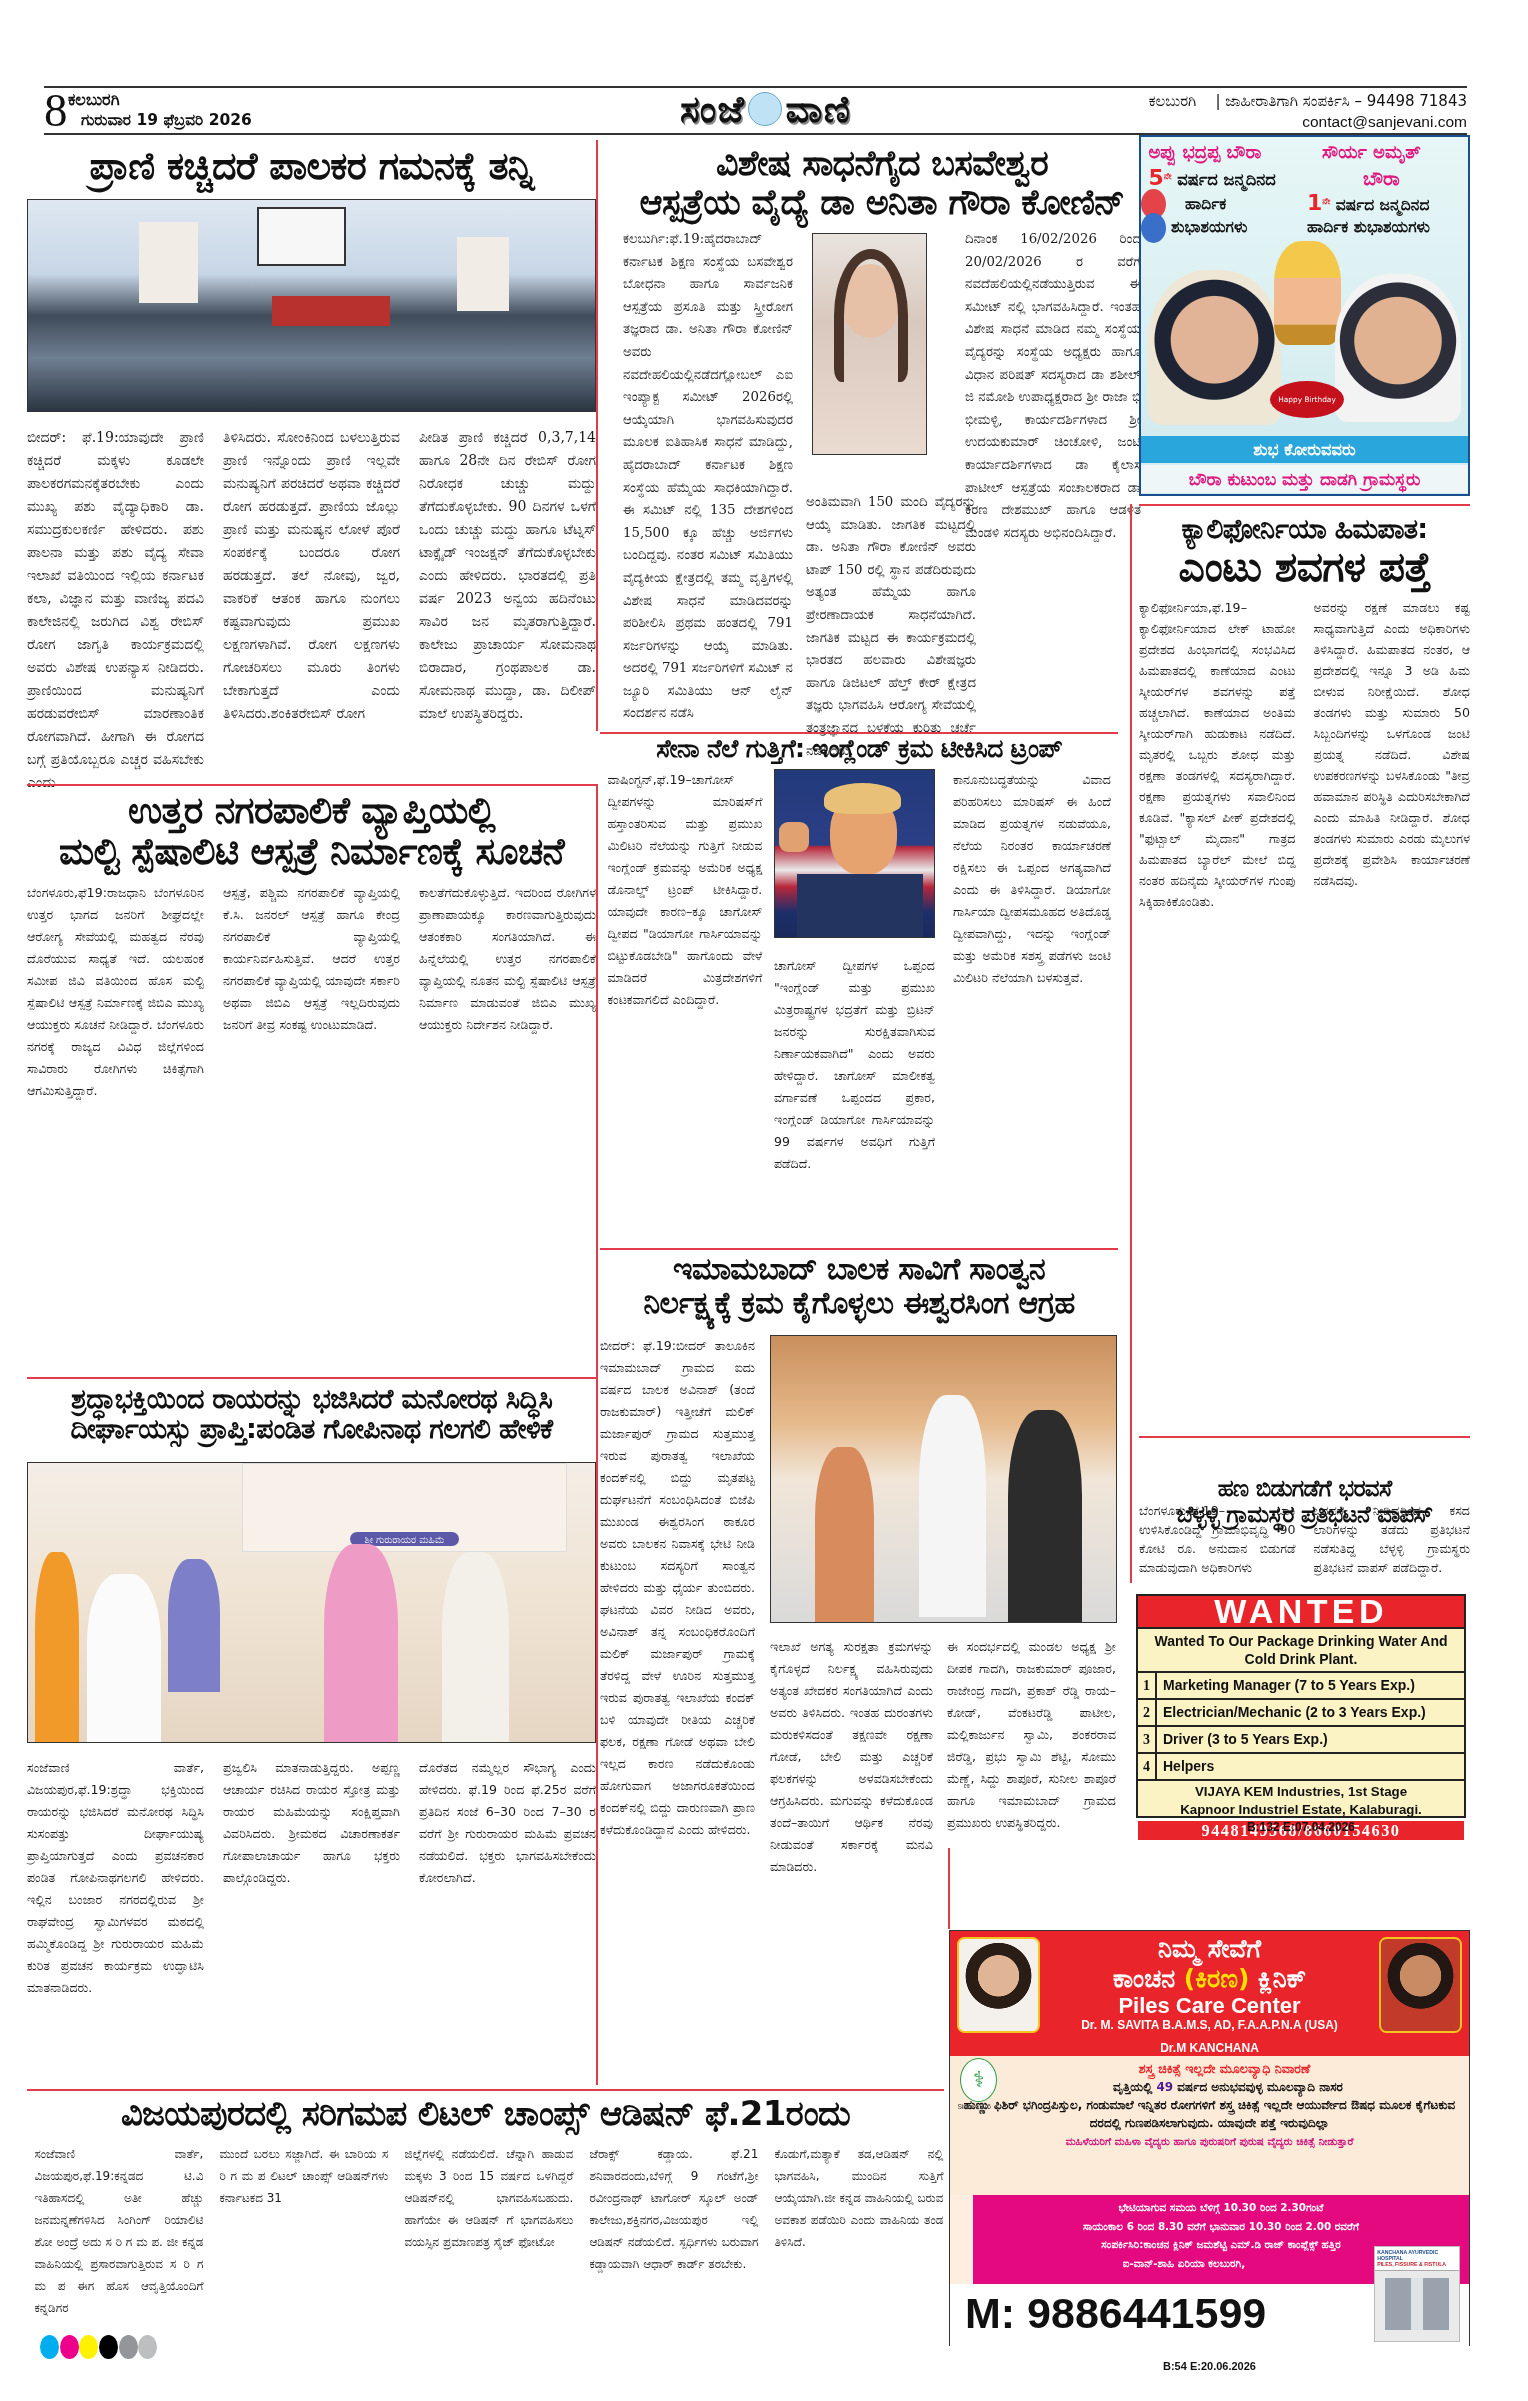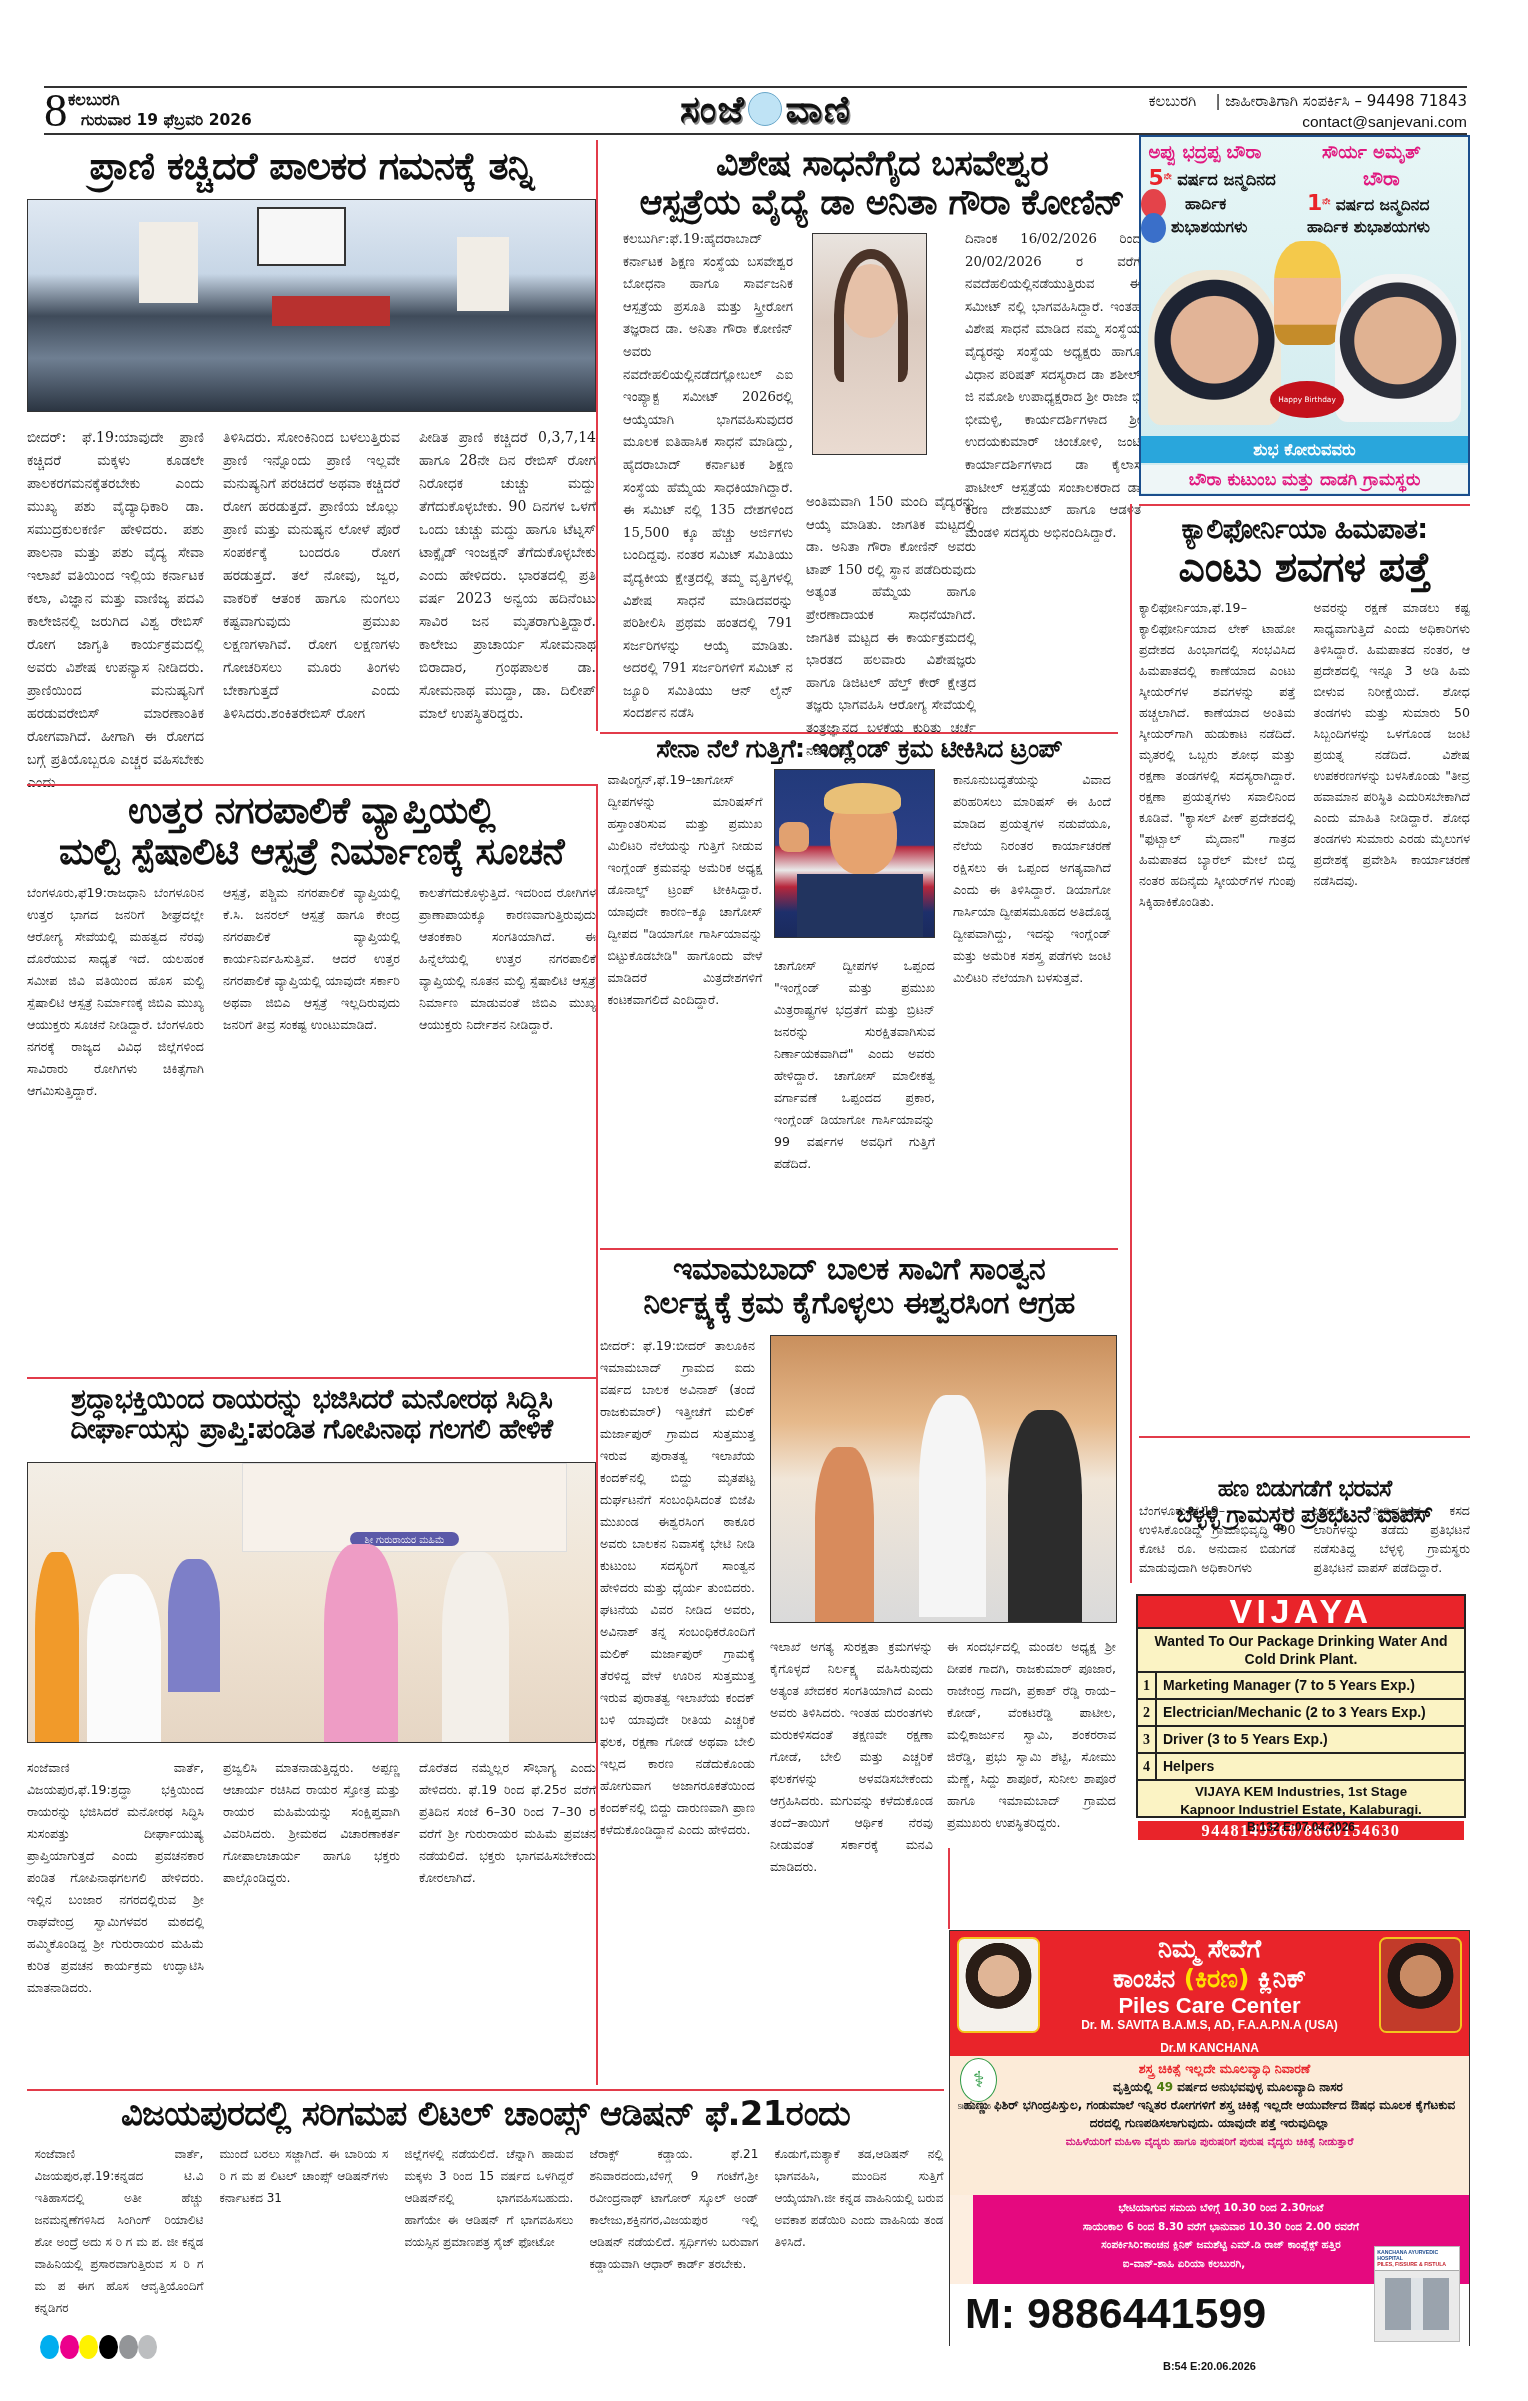--- a/index.html
+++ b/index.html
@@ -187,21 +187,21 @@
 <div class="abs" style="left:1139px;top:1440px;width:331px;height:140px;">
   <div class="head-bold" style="font-size:23px;margin-top:36px;">ಹಣ ಬಿಡುಗಡೆಗೆ ಭರವಸೆ</div>
   <div class="head-bold" style="font-size:23px;">ಬೆಳ್ಳಳ್ಳಿ ಗ್ರಾಮಸ್ಥರ ಪ್ರತಿಭಟನೆ ವಾಪಸ್</div>
   <div class="cols body-text" style="left:0;top:61px;width:331px;gap:18px;font-family:'DejaVu Sans',sans-serif;font-size:12.6px;line-height:19px;">
     <div>ಬೆಂಗಳೂರು,ಫೆ.19– ಬಾಕಿ ಉಳಿಸಿಕೊಂಡಿದ್ದ ಗ್ರಾಮಾಭಿವೃದ್ಧಿ 90 ಕೋಟಿ ರೂ. ಅನುದಾನ ಬಿಡುಗಡೆ ಮಾಡುವುದಾಗಿ ಅಧಿಕಾರಿಗಳು</div>
     <div>ಭರವಸೆ ನೀಡಿದ್ದರಿಂದ ಕಸದ ಲಾರಿಗಳನ್ನು ತಡೆದು ಪ್ರತಿಭಟನೆ ನಡೆಸುತಿದ್ದ ಬೆಳ್ಳಳ್ಳಿ ಗ್ರಾಮಸ್ಥರು ಪ್ರತಿಭಟನೆ ವಾಪಸ್ ಪಡೆದಿದ್ದಾರೆ.</div>
   </div>
 </div>
 
 <div class="abs ad-wanted" style="left:1136px;top:1594px;width:330px;height:224px;">
-  <div class="wanted-title" style="font-size:34px;line-height:31px;height:31px;">VIJAYA</div>
+  <div class="wanted-title" style="font-size:34px;line-height:31px;height:31px;">WANTED</div>
   <div style="font-family:'Liberation Sans',sans-serif;font-weight:700;font-size:14px;text-align:center;line-height:18px;padding:3px 7.4px;border-top:2.2px solid #222;">Wanted To Our Package Drinking Water And Cold Drink Plant.</div>
   <div class="wrow" style="font-size:14px;line-height:25px;">
     <div class="n">1</div>
     <div class="t">Marketing Manager (7 to 5 Years Exp.)</div>
   </div>
   <div class="wrow" style="font-size:14px;line-height:25px;">
     <div class="n">2</div>
     <div class="t">Electrician/Mechanic (2 to 3 Years Exp.)</div>
   </div>
   <div class="wrow" style="font-size:14px;line-height:25px;">
@@ -245,21 +245,21 @@
     <div style="font-family:'Liberation Sans',sans-serif;font-weight:700;font-size:22px;line-height:24px;">Piles Care Center</div>
     <div style="font-family:'Liberation Sans',sans-serif;font-weight:700;font-size:12px;line-height:15px;">Dr. M. SAVITA B.A.M.S, AD, F.A.A.P.N.A (USA)</div>
   </div>
   <div style="background:#e9242a;color:#fff;text-align:center;font-family:'Liberation Sans',sans-serif;font-weight:700;font-size:12px;line-height:16.3px;">Dr.M KANCHANA</div>
   <div class="clinic-mid" style="position:relative;height:139px;padding:3px 6px;">
     <div class="abs" style="left:10.4px;top:1.5px;width:37px;height:44px;border-radius:50%;border:1.5px solid #2f9b46;background:#fff;text-align:center;color:#2f9b46;font-size:22px;line-height:41px;">⚕</div>
     <div class="abs" style="left:7.4px;top:47px;font-family:'Liberation Sans',sans-serif;font-size:6.7px;color:#333;">Since 1976</div>
     <div style="color:#e9242a;font-weight:900;font-size:12.6px;text-align:center;line-height:19px;padding-left:30px;">ಶಸ್ತ್ರ ಚಿಕಿತ್ಸೆ ಇಲ್ಲದೇ ಮೂಲವ್ಯಾಧಿ ನಿವಾರಣೆ</div>
     <div style="font-weight:700;font-size:12px;text-align:center;line-height:18px;padding-left:37px;">
       <span>ವೃತ್ತಿಯಲ್ಲಿ</span>
-      <span style="color:#4d7c0f;">49</span>
+      <span style="color:#4c1d95;">49</span>
       <span>ವರ್ಷದ ಅನುಭವವುಳ್ಳ ಮೂಲವ್ಯಾದಿ ನಾಸರ</span>
     </div>
     <div style="font-weight:700;font-size:12px;text-align:center;line-height:18px;">ಹುಣ್ಣು ಫಿಶಿರ್ ಭಗಿಂದ್ರಪಿಸ್ತುಲ, ಗಂಡುಮಾಲೆ ಇನ್ನಿತರ ರೋಗಗಳಿಗೆ ಶಸ್ತ್ರ ಚಿಕಿತ್ಸೆ ಇಲ್ಲದೇ ಆಯುರ್ವೇದ ಔಷಧ ಮೂಲಕ ಕೈಗೆಟಕುವ ದರದಲ್ಲಿ ಗುಣಪಡಿಸಲಾಗುವುದು. ಯಾವುದೇ ಪತ್ತೆ ಇರುವುದಿಲ್ಲಾ</div>
     <div style="color:#d2127f;font-weight:700;font-size:10.4px;text-align:center;line-height:18px;">ಮಹಿಳೆಯರಿಗೆ ಮಹಿಳಾ ವೈದ್ಯರು ಹಾಗೂ ಪುರುಷರಿಗೆ ಪುರುಷ ವೈದ್ಯರು ಚಿಕಿತ್ಸೆ ನೀಡುತ್ತಾರೆ</div>
   </div>
   <div class="clinic-pink" style="position:relative;height:89px;padding-top:3px;font-weight:700;font-size:10.4px;line-height:18.5px;margin-left:23px;">
     <div>ಭೇಟಿಯಾಗುವ ಸಮಯ ಬೆಳಿಗ್ಗೆ 10.30 ರಿಂದ 2.30ಗಂಟೆ</div>
     <div>ಸಾಯಂಕಾಲ 6 ರಿಂದ 8.30 ವರೆಗೆ ಭಾನುವಾರ 10.30 ರಿಂದ 2.00 ರವರೆಗೆ</div>
     <div>ಸಂಪರ್ಕಿಸಿರಿ:ಕಾಂಚನ ಕ್ಲಿನಿಕ್ ಜಮಶೆಟ್ಟಿ ಎಮ್.ಡಿ ರಾಜ್ ಕಾಂಪ್ಲೆಕ್ಸ್ ಹತ್ತಿರ</div>
     <div style="padding-right:74px;">ಐ-ವಾನ್-ಶಾಹಿ ಏರಿಯಾ ಕಲಬುರಗಿ,</div>

